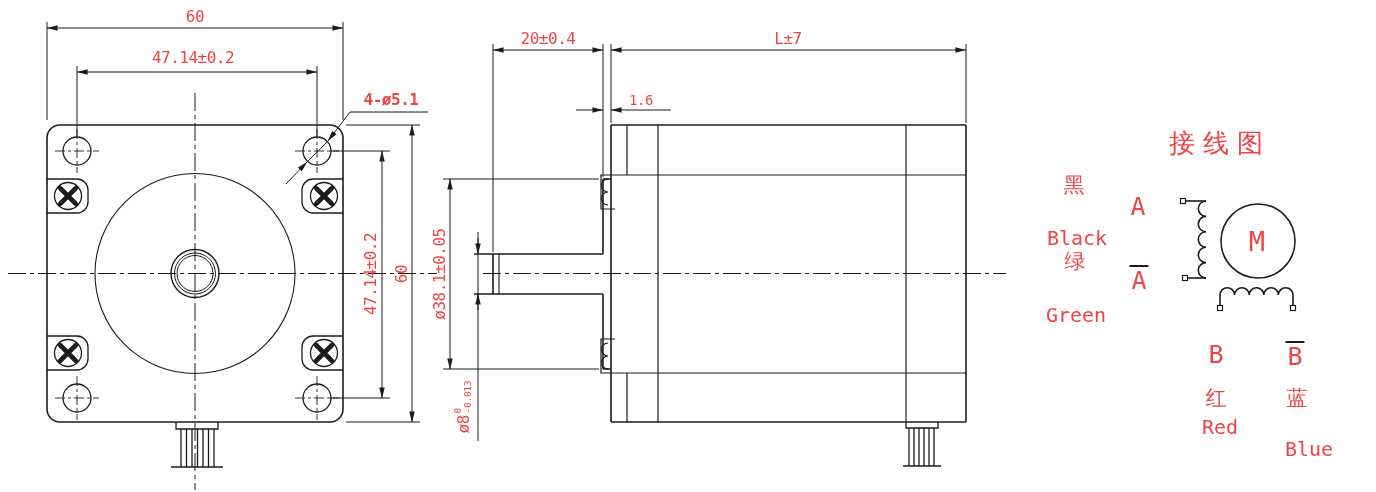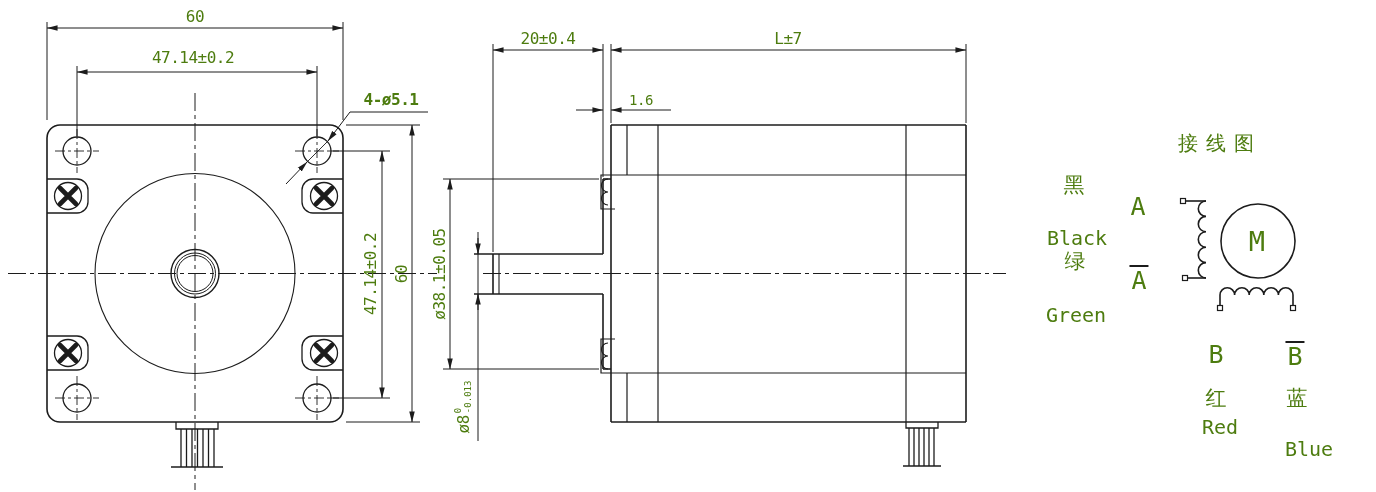--- a/index.html
+++ b/index.html
@@ -1,27 +1,27 @@
 <!DOCTYPE html>
 <html><head>
 <meta charset="utf-8">
 <style>
   html,body{margin:0;padding:0;background:#ffffff;}
   #canvas{position:relative;width:1376px;height:492px;background:#ffffff;overflow:hidden;
-          font-family:"DejaVu Sans Mono","Liberation Mono",monospace;color:#4d7c0f;}
+          font-family:"DejaVu Sans Mono","Liberation Mono",monospace;color:#ef4444;}
   svg{position:absolute;left:0;top:0;}
   .htext{position:absolute;transform:translate(-50%,-50%);white-space:nowrap;line-height:1;}
   .vtext{position:absolute;transform:translate(-50%,-50%) rotate(-90deg);white-space:nowrap;line-height:1;}
   .dim{font-size:16px;letter-spacing:-0.5px;}
   .dim-sm{font-size:14px;text-align:right;}
   .cjk{font-family:"DejaVu Sans",sans-serif;font-size:21px;}
   .en{font-size:20px;margin-top:17px;}
   .phase{font-size:25px;}
   .ovl{border-top:2px solid #1c1c1c;padding:1px 2px 0 2px;display:inline-block;}
-  .title-cjk{font-family:"DejaVu Sans",sans-serif;font-size:20px;letter-spacing:8px;}
+  .title-cjk{font-family:"DejaVu Sans",sans-serif;font-size:26px;letter-spacing:8px;}
   .mlabel{font-size:27px;}
   .tolwrap{display:inline-flex;align-items:center;gap:2px;}
   .tolstack{display:inline-flex;flex-direction:column;font-size:9px;line-height:1.1;letter-spacing:0;}
 </style>
 </head>
 <body>
 
 <div id="canvas">
 
   <svg width="1376" height="492" viewBox="0 0 1376 492">

